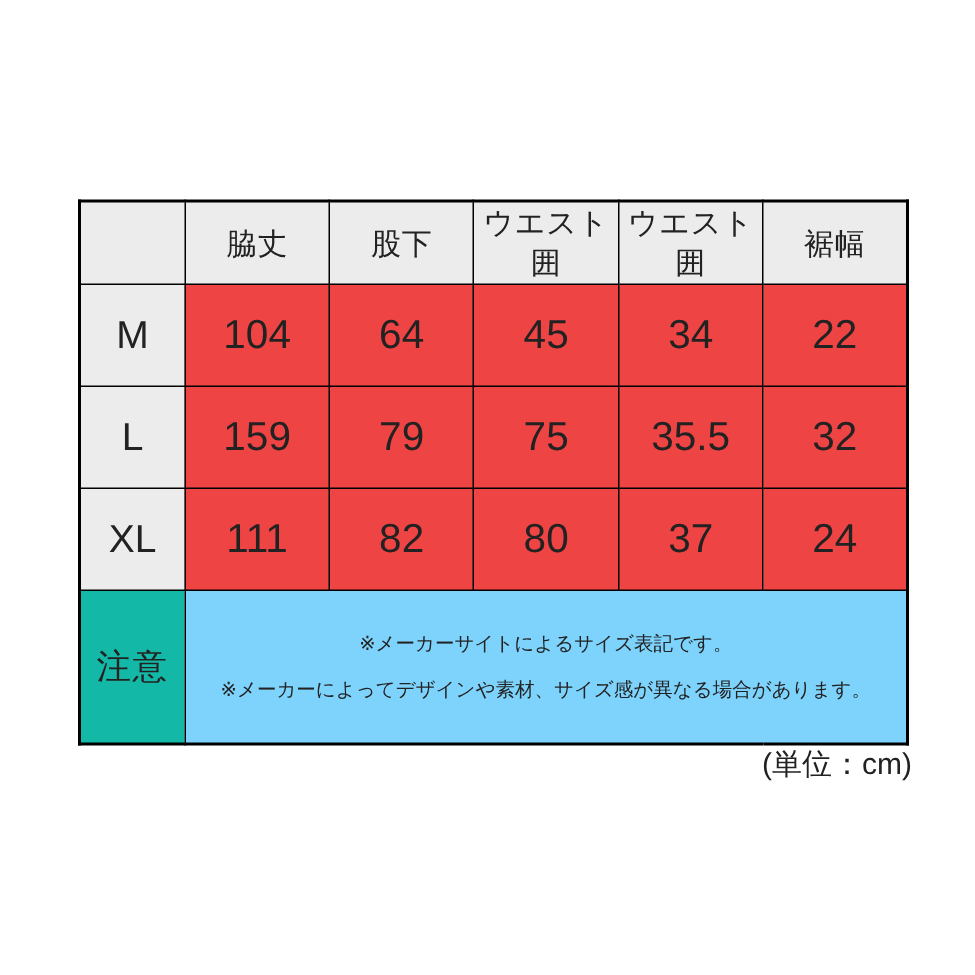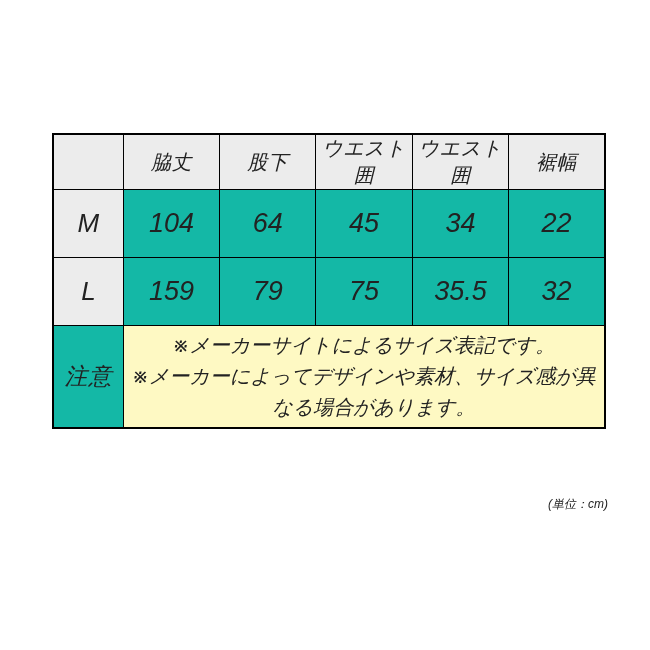--- a/index.html
+++ b/index.html
@@ -10,21 +10,20 @@
     background: #ffffff;
     overflow: hidden;
     font-family: "Liberation Sans", "DejaVu Sans", sans-serif;
     color: #222222;
   }
   .stage {
     position: relative;
     width: 610px;
     height: 650px;
     background: #ffffff;
-    font-style: italic;
   }
   table.size-table {
     position: absolute;
     left: 52px;
     top: 133px;
     width: 554px;
     border-collapse: collapse;
     table-layout: fixed;
     border: 2px solid #000000;
   }
@@ -45,46 +44,46 @@
     font-size: 20px;
     letter-spacing: 0.5px;
   }
   tr.data-row { height: 68px; }
   tr.data-row th {
     background: #ececec;
     font-size: 26px;
   }
   tr.data-row td {
     font-size: 27px;
-    background: #14b8a6;
+    background: #ef4444;
   }
   tr.note-row { height: 102px; }
   tr.note-row th {
     background: #14b8a6;
     font-size: 23px;
     letter-spacing: 1px;
   }
   td.note-cell {
     text-align: left;
-    background: #fef9c3;
-    font-size: 20px;
+    background: #7dd3fc;
+    font-size: 13px;
     line-height: 31px;
     padding: 6px 8px 6px 13px;
   }
   .note-line {
     padding-left: 1em;
     text-indent: -1em;
   }
   .unit-label {
     position: absolute;
     left: 52px;
     top: 496px;
     width: 556px;
     text-align: right;
-    font-size: 12px;
+    font-size: 20px;
     color: #222222;
   }
 </style>
 </head>
 <body>
 
 <div class="stage">
 
   <table class="size-table">
     <colgroup>
@@ -117,20 +116,28 @@
 
     <tr class="data-row">
       <th>L</th>
       <td>159</td>
       <td>79</td>
       <td>75</td>
       <td>35.5</td>
       <td>32</td>
     </tr>
 
+    <tr class="data-row">
+      <th>XL</th>
+      <td>111</td>
+      <td>82</td>
+      <td>80</td>
+      <td>37</td>
+      <td>24</td>
+    </tr>
 
     <tr class="note-row">
       <th>注意</th>
       <td class="note-cell" colspan="5">
         <div class="note-line">※メーカーサイトによるサイズ表記です。</div>
         <div class="note-line">※メーカーによってデザインや素材、サイズ感が異なる場合があります。</div>
       </td>
     </tr>
   </tbody>
     </table>

